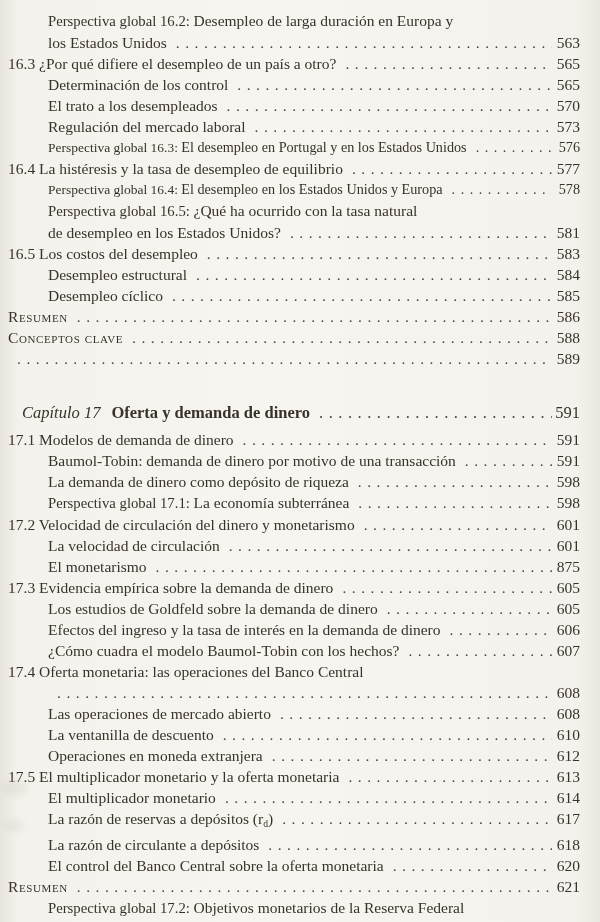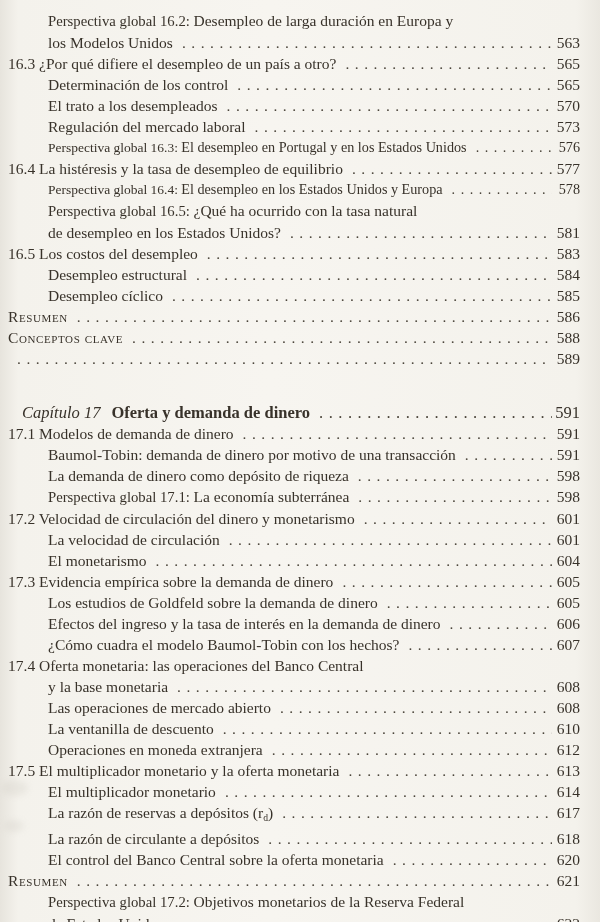--- a/index.html
+++ b/index.html
@@ -29,20 +29,21 @@
     min-height: 21px;
   }
   .row.small { font-size: 14.2px; }
   .lvl0 { padding-left: 8px; }
   .lvl1 { padding-left: 8px; }
   .lvl2 { padding-left: 48px; }
   .lvlch {
     padding-left: 22px;
     font-size: 16.5px;
     margin-top: 33px;
+    margin-bottom: 6px;
   }
   .sc .txt {
     font-variant: small-caps;
     letter-spacing: 0.6px;
   }
   .txt { white-space: nowrap; }
   .txt .i { font-style: italic; }
   .txt .b { font-weight: bold; }
   .txt .gap { margin-left: 11px; }
   .txt .lbl { font-size: 0.95em; }
@@ -80,21 +81,21 @@
 <div class="page">
   <div class="smudge s1"></div>
   <div class="smudge s2"></div>
   <div id="toc-rows">
   <div class="row lvl2">
     <span class="txt"><span class="lbl">Perspectiva global 16.2: </span><span>Desempleo de larga duración en Europa y</span></span>
 
   </div>
 
   <div class="row lvl2">
-    <span class="txt"><span>los Modelos Unidos</span></span>
+    <span class="txt"><span>los Estados Unidos</span></span>
     <span class="dots"></span>
     <span class="pageno">563</span>
   </div>
 
   <div class="row lvl1">
     <span class="txt"><span>16.3 ¿Por qué difiere el desempleo de un país a otro?</span></span>
     <span class="dots"></span>
     <span class="pageno">565</span>
   </div>
 
@@ -218,21 +219,21 @@
 
   <div class="row lvl2">
     <span class="txt"><span>La velocidad de circulación</span></span>
     <span class="dots"></span>
     <span class="pageno">601</span>
   </div>
 
   <div class="row lvl2">
     <span class="txt"><span>El monetarismo</span></span>
     <span class="dots"></span>
-    <span class="pageno">604</span>
+    <span class="pageno">875</span>
   </div>
 
   <div class="row lvl1">
     <span class="txt"><span>17.3 Evidencia empírica sobre la demanda de dinero</span></span>
     <span class="dots"></span>
     <span class="pageno">605</span>
   </div>
 
   <div class="row lvl2">
     <span class="txt"><span>Los estudios de Goldfeld sobre la demanda de dinero</span></span>
@@ -251,21 +252,20 @@
     <span class="dots"></span>
     <span class="pageno">607</span>
   </div>
 
   <div class="row lvl1">
     <span class="txt"><span>17.4 Oferta monetaria: las operaciones del Banco Central</span></span>
 
   </div>
 
   <div class="row lvl2">
-    <span class="txt"><span>y la base monetaria</span></span>
     <span class="dots"></span>
     <span class="pageno">608</span>
   </div>
 
   <div class="row lvl2">
     <span class="txt"><span>Las operaciones de mercado abierto</span></span>
     <span class="dots"></span>
     <span class="pageno">608</span>
   </div>
 

